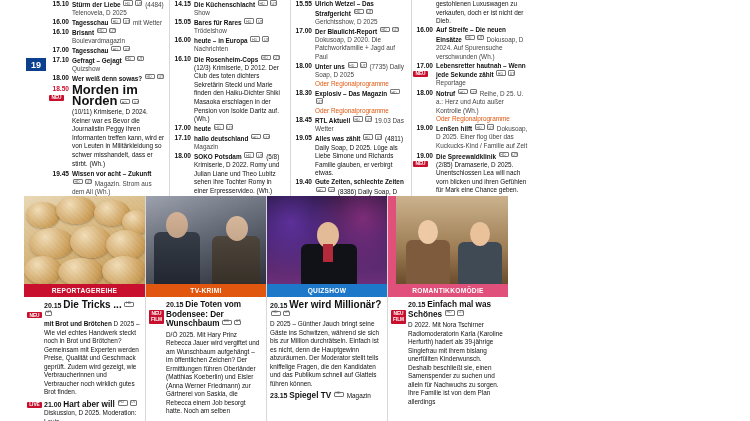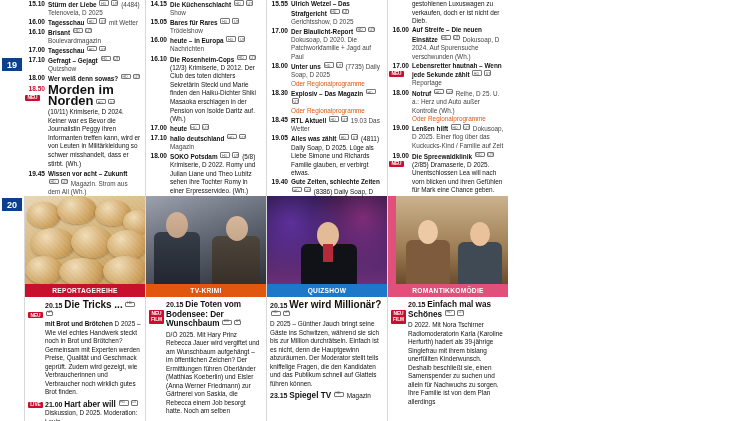--- a/index.html
+++ b/index.html
@@ -5,21 +5,21 @@
   * { box-sizing: border-box; }
   html, body { margin:0; padding:0; }
   body {
     width:750px; height:421px;
     font-family: "Liberation Sans", sans-serif;
     background:#ffffff;
     overflow:hidden;
     font-size:6.4px;
     color:#111;
   }
-  .page { position:relative; width:750px; height:421px; }
+  .page { position:relative; width:750px; height:421px;padding-left:24px; }
 
   
   .top-block { position:relative; height:196px; width:750px; display:flex; }
   .hour-col { width:24px; position:relative; background:#fff; }
   .hour-badge {
     position:absolute; left:2px; width:20px; height:13px;
     background:#0d3f8f; color:#fff; font-weight:bold; font-size:9px;
     display:flex; align-items:center; justify-content:center;
   }
   .cols { display:flex; flex:1; }
@@ -262,23 +262,20 @@
         </div>
         <div class="row" style="margin-top:2px">
             <div class="tm">19.45</div>
             <div class="tx"><span class="ttl">SAT.1 :newstime</span> <span class="pic hd"></span><span class="pic ut"></span></div>
           </div>
       </div>
     </div>
   </div>
 
   <div class="band">
-    <div class="hour-col">
-      <div class="hour-badge20">20</div>
-    </div>
 
     <div class="pcol">
       <div class="photo ph1">
         <div class="bun" style="left:2px;top:6px;width:34px;height:26px"></div>
         <div class="bun" style="left:32px;top:0px;width:40px;height:28px"></div>
         <div class="bun" style="left:70px;top:4px;width:36px;height:26px"></div>
         <div class="bun" style="left:98px;top:14px;width:30px;height:24px"></div>
         <div class="bun" style="left:6px;top:32px;width:44px;height:30px;border-radius:50% 50% 45% 45%"></div>
         <div class="bun" style="left:46px;top:30px;width:42px;height:32px"></div>
         <div class="bun" style="left:82px;top:34px;width:40px;height:30px"></div>

